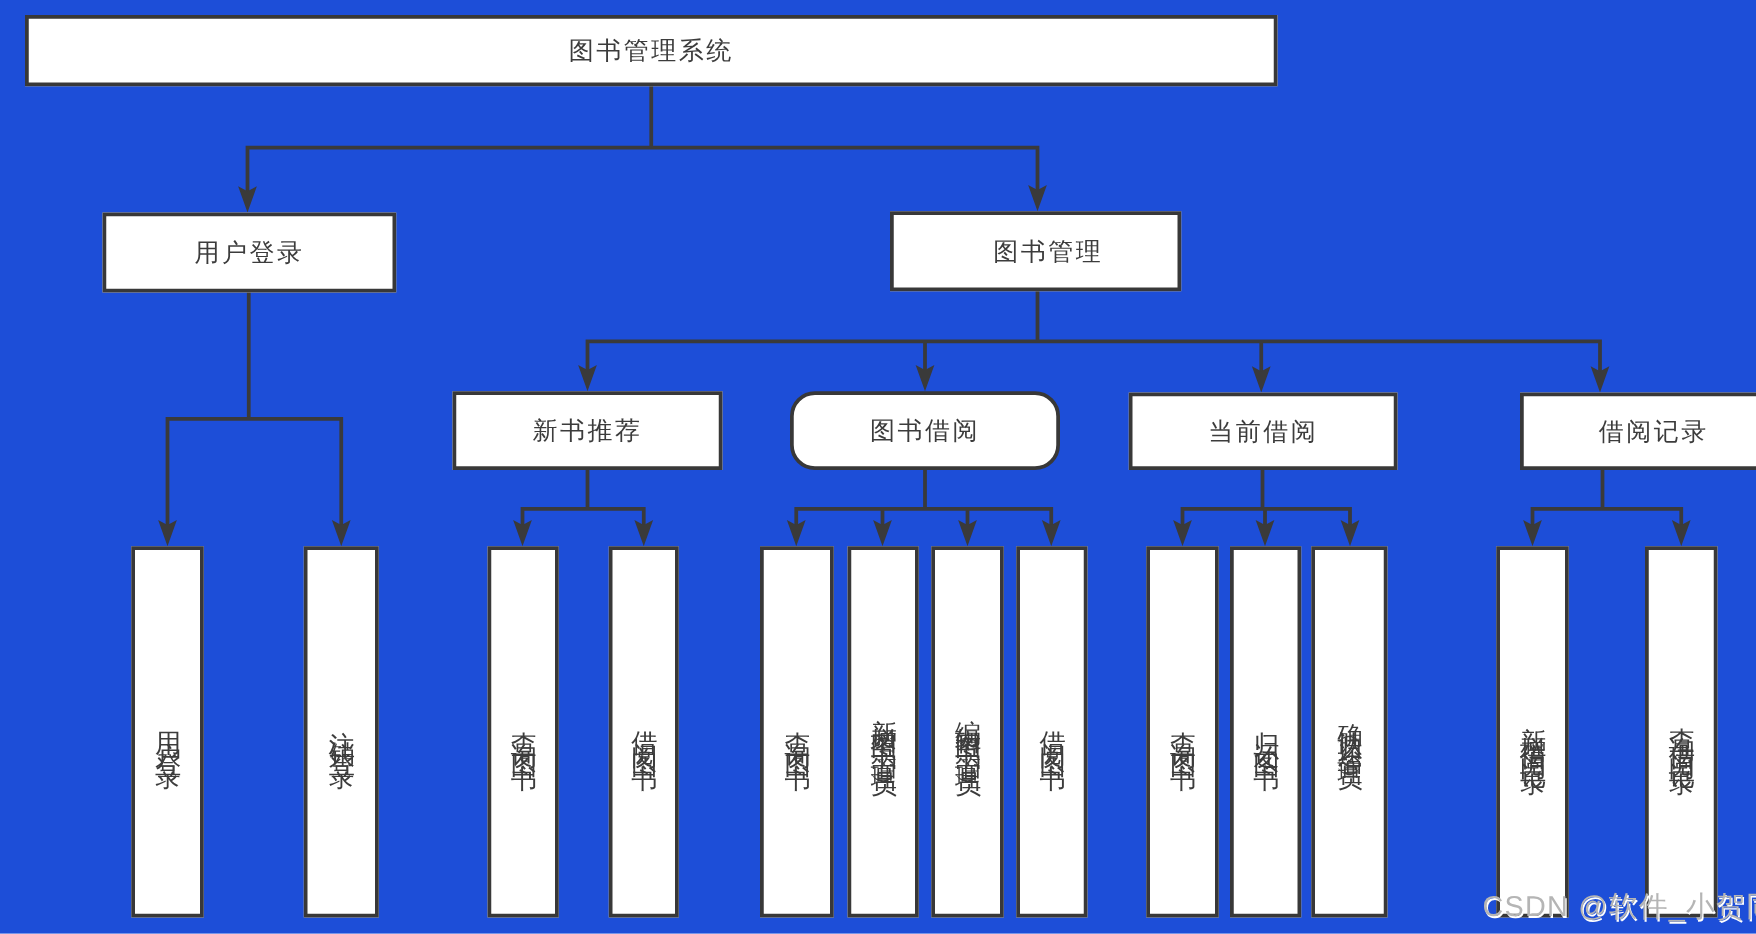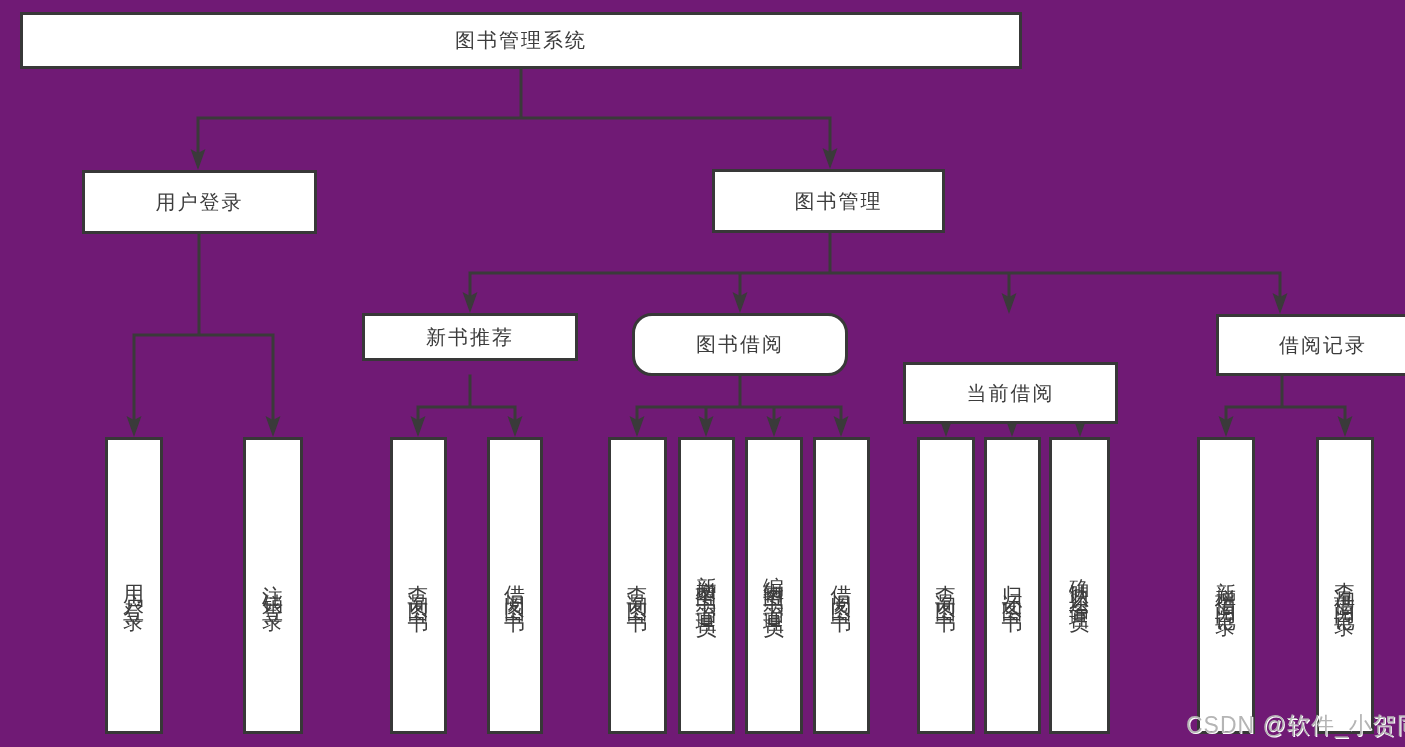--- a/index.html
+++ b/index.html
@@ -1,17 +1,17 @@
 <!DOCTYPE html>
 <html><head>
 <meta charset="utf-8">
 <style>
   html,body{margin:0;padding:0;background:#ffffff;}
   body{font-family:"Liberation Sans","DejaVu Sans",sans-serif;}
-  #canvas{position:relative;width:1405px;height:747px;background:#701a75;overflow:hidden;}
+  #canvas{position:relative;width:1405px;height:747px;background:#1d4ed8;overflow:hidden;}
   #wires{position:absolute;left:0;top:0;z-index:1;}
   .node{
     position:absolute;z-index:2;box-sizing:border-box;
     background:#ffffff;border:3px solid #383838;color:#3c3c3c;
     display:flex;align-items:center;justify-content:center;
     font-size:20px;letter-spacing:2px;white-space:nowrap;
   }
   .leaf{
     position:absolute;z-index:2;box-sizing:border-box;
     background:#ffffff;border:3px solid #383838;color:#3c3c3c;
@@ -62,23 +62,23 @@
       <polygon points="1218.5,416 1226,420 1233.5,416 1226,437"></polygon>
       <polygon points="1337.5,416 1345,420 1352.5,416 1345,437"></polygon>
     </g>
   </svg>
 
   <div class="node" style="left:20px;top:12px;width:1002px;height:57px;">图书管理系统</div>
 
   <div class="node" style="left:82px;top:170px;width:235px;height:64px;">用户登录</div>
   <div class="node" style="left:712px;top:169px;width:233px;height:64px;padding-left:20px;">图书管理</div>
 
-  <div class="node" style="left:362px;top:313px;width:216px;height:48px;">新书推荐</div>
+  <div class="node" style="left:362px;top:313px;width:216px;height:63px;">新书推荐</div>
   <div class="node" style="left:632px;top:313px;width:216px;height:63px;border-radius:20px;">图书借阅</div>
-  <div class="node" style="left:903px;top:314px;width:215px;height:62px;margin-top:48px;">当前借阅</div>
+  <div class="node" style="left:903px;top:314px;width:215px;height:62px;">当前借阅</div>
   <div class="node" style="left:1175px;top:314px;width:214px;height:62px;margin-left:41px;">借阅记录</div>
 
   <div class="leaf" style="left:105px;top:437px;width:58px;height:297px;">
     <span class="vtext">用户登录</span>
   </div>
   <div class="leaf" style="left:243px;top:437px;width:60px;height:297px;">
     <span class="vtext">注销登录</span>
   </div>
 
   <div class="leaf" style="left:390px;top:437px;width:57px;height:297px;">

